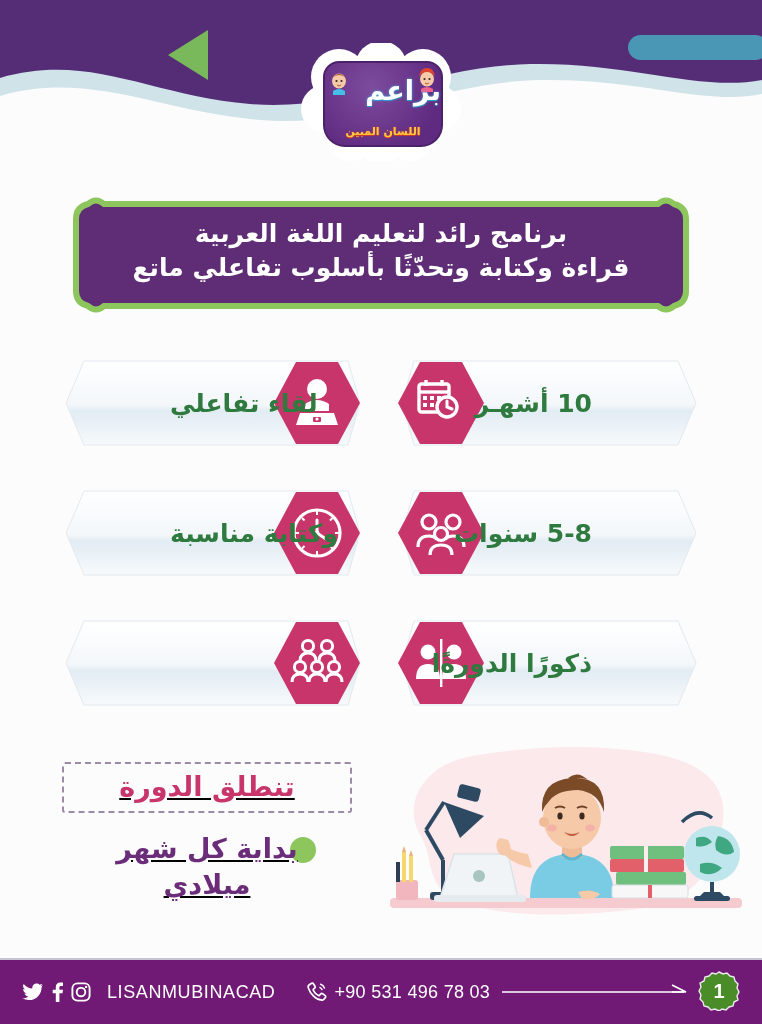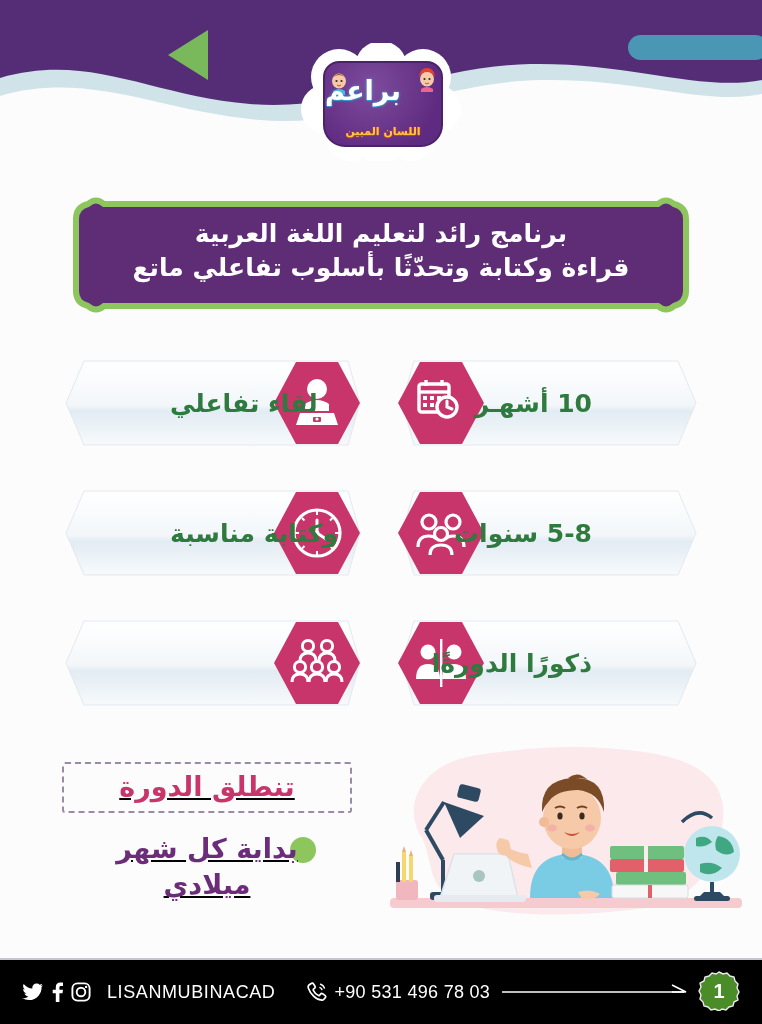--- a/index.html
+++ b/index.html
@@ -23,21 +23,21 @@
   
   .logo-wrap{position:absolute;left:299px;top:43px;width:164px;height:120px;}
   .logo-cloud{position:absolute;left:0;top:0;width:164px;height:118px;}
   .logo-inner{
     position:absolute;left:24px;top:18px;width:116px;height:82px;
     background:radial-gradient(circle at 40% 30%,#7E4C9E 0%,#5E2B80 75%);
     border:2.5px solid #4D2169;border-radius:16px 16px 22px 22px;
     overflow:hidden;
   }
   .logo-main{
-    position:absolute;left:0;right:0;top:14px;text-align:left;
+    position:absolute;left:0;right:0;top:14px;text-align:right;
     color:#fff;font-size:27px;font-weight:bold;line-height:1;
     text-shadow:0 0 3px #3AAEE0,0 1px 0 #2C90C0;
     font-family:"DejaVu Sans",sans-serif;
   }
   .logo-sub{
     position:absolute;left:0;right:0;bottom:8px;text-align:center;
     color:#FFC83D;font-size:11px;font-weight:bold;line-height:1;
     text-shadow:0 0 2px #E0452E,0 1px 0 #C43A24;
   }
   .kid{position:absolute;width:20px;height:26px;}
@@ -85,21 +85,21 @@
     background:#8CC65C;border-radius:50%;
   }
   .launch-sub-line{
     position:relative;color:#6B2D7A;font-size:27px;font-weight:bold;line-height:1.35;
   }
 
   
   .illus{position:absolute;left:382px;top:742px;width:380px;height:196px;}
 
   
-  .footer{position:absolute;left:0;top:958px;width:762px;height:66px;background:#000000;}
+  .footer{position:absolute;left:0;top:958px;width:762px;height:66px;background:#701a75;}
   .footer-top-rule{position:absolute;left:0;top:0;width:762px;height:2px;background:#C9C4D4;}
   .footer-row{
     position:absolute;left:0;top:2px;width:762px;height:64px;
     direction:ltr;display:flex;align-items:center;padding-left:22px;box-sizing:border-box;
   }
   .soc-icons{display:flex;align-items:center;gap:7px;}
   .handle{color:#fff;font-size:18px;letter-spacing:.6px;margin-left:9px;font-family:"Liberation Sans",sans-serif;}
   .phone-group{display:flex;align-items:center;gap:7px;margin-left:30px;}
   .phone-text{color:#fff;font-size:18px;letter-spacing:.3px;font-family:"Liberation Sans",sans-serif;}
   .arrow-line{margin-left:12px;}

